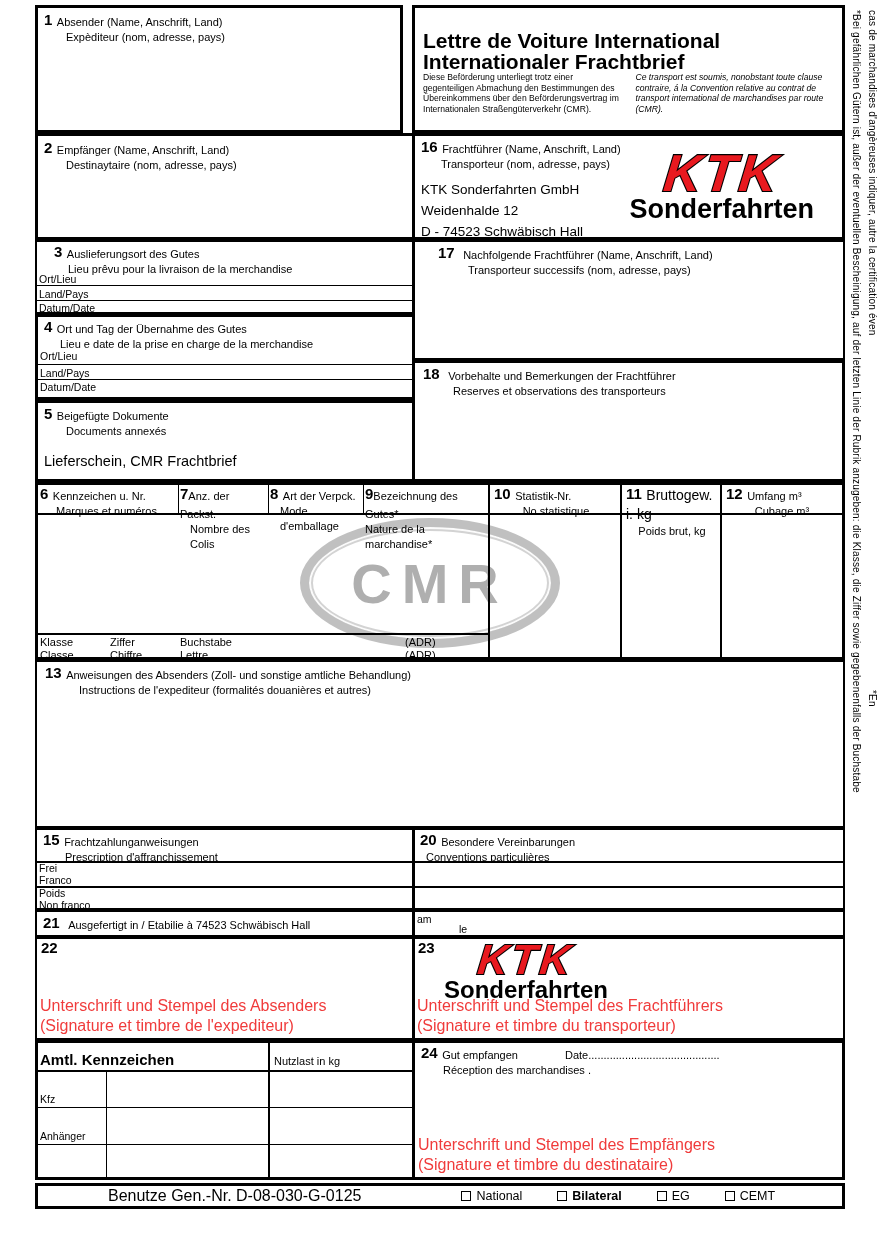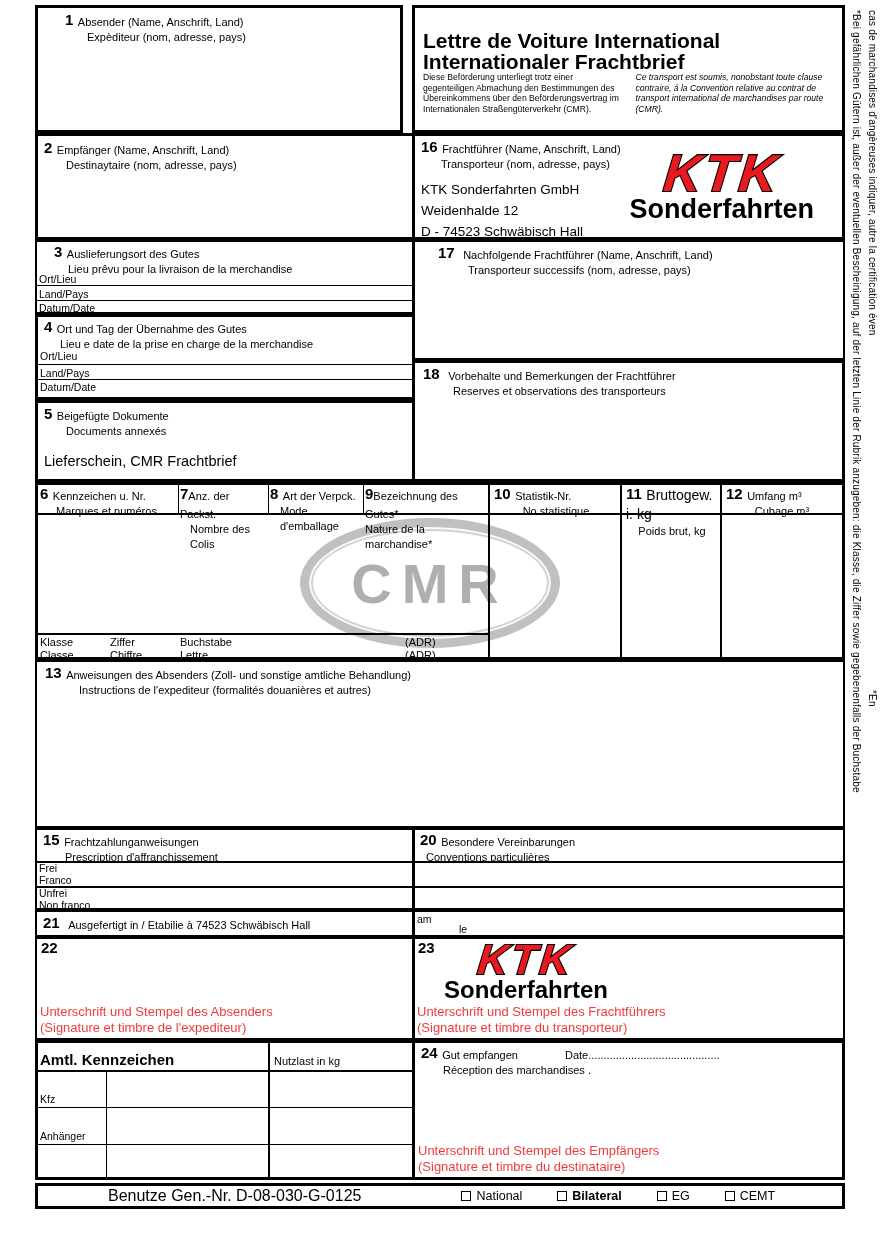--- a/index.html
+++ b/index.html
@@ -7,21 +7,21 @@
         font-family:"Liberation Sans","DejaVu Sans",sans-serif;color:#000;overflow:hidden;}
   .box{position:absolute;box-sizing:border-box;border:3px solid #000;background:transparent;}
   .cell{position:absolute;box-sizing:border-box;background:transparent;}
   .num{font-weight:bold;font-size:15px;line-height:1;vertical-align:top;}
   .lbl{font-size:11px;line-height:1.35;}
   .fr{display:block;}
   .ind{padding-left:22px;}
   .field{font-size:10.5px;line-height:1.1;padding:1px 0 0 1px;}
   .hline{position:absolute;background:#000;height:1px;}
   .vline{position:absolute;background:#000;width:1px;}
-  .red{color:#f03b3b;font-size:13px;line-height:1.25;}
+  .red{color:#f03b3b;font-size:16px;line-height:1.25;}
   .title{font-weight:bold;font-size:21px;line-height:1.0;}
   .smallprint{font-size:8.6px;line-height:1.25;}
   .ktk-logo{display:inline-block;text-align:center;line-height:.9;}
   .ktk-word{font-style:italic;font-weight:bold;color:#e8191f;
             -webkit-text-stroke:2.2px #000;paint-order:stroke fill;
             letter-spacing:3px;transform:skewX(-6deg);display:inline-block;}
   .ktk-sub{font-weight:bold;color:#000;letter-spacing:0;}
   .wm{position:absolute;display:flex;align-items:center;justify-content:center;
       border:9px solid rgba(158,158,158,.65);border-radius:50%;
       box-shadow:inset 0 0 0 2px rgba(255,255,255,.9), inset 0 0 0 4px rgba(158,158,158,.45);}
@@ -30,21 +30,21 @@
       font-size:10px;white-space:nowrap;letter-spacing:.2px;}
   .chk{display:inline-block;width:10px;height:10px;border:1.6px solid #000;
        vertical-align:-1px;margin-right:5px;box-sizing:border-box;}
   .chkrow{display:flex;align-items:center;font-size:12.5px;}
 </style>
 </head>
 <body>
 
 <div id="page">
 
-  <div class="box" style="left:35px;top:5px;width:368px;height:128px;padding-left:21px;">
+  <div class="box" style="left:35px;top:5px;width:368px;height:128px;">
     <div style="padding:4px 6px;">
       <span class="num">1</span>
       <span class="lbl">Absender (Name, Anschrift, Land)</span>
       <span class="lbl fr ind">Expèditeur (nom, adresse, pays)</span>
     </div>
   </div>
 
   <div class="box" style="left:412px;top:5px;width:433px;height:128px;">
     <div style="padding:10px 8px 0 8px;">
       <div class="title" style="margin-top:12px;">Lettre de Voiture International</div>
@@ -219,21 +219,21 @@
       <span class="lbl">Frachtzahlunganweisungen</span>
       <span class="lbl fr ind">Prescription d'affranchissement</span>
     </div>
     <div class="hline" style="left:0;top:31px;width:376px;height:2px;"></div>
     <div class="cell" style="left:2px;top:33px;width:370px;height:22px;font-size:10.5px;line-height:1.1;">
       <div>Frei</div>
       <div>Franco</div>
     </div>
     <div class="hline" style="left:0;top:56px;width:376px;height:2px;"></div>
     <div class="cell" style="left:2px;top:58px;width:370px;height:20px;font-size:10.5px;line-height:1.1;">
-      <div>Unfrei</div>
+      <div>Poids</div>
       <div>Non franco</div>
     </div>
   </div>
 
   <div class="box" style="left:412px;top:828px;width:433px;height:82px;border-width:2px;">
     <div style="padding:2px 6px;">
       <span class="num">20</span>
       <span class="lbl">Besondere Vereinbarungen</span>
       <span class="lbl fr" style="padding-left:6px;">Conventions particulières</span>
     </div>

